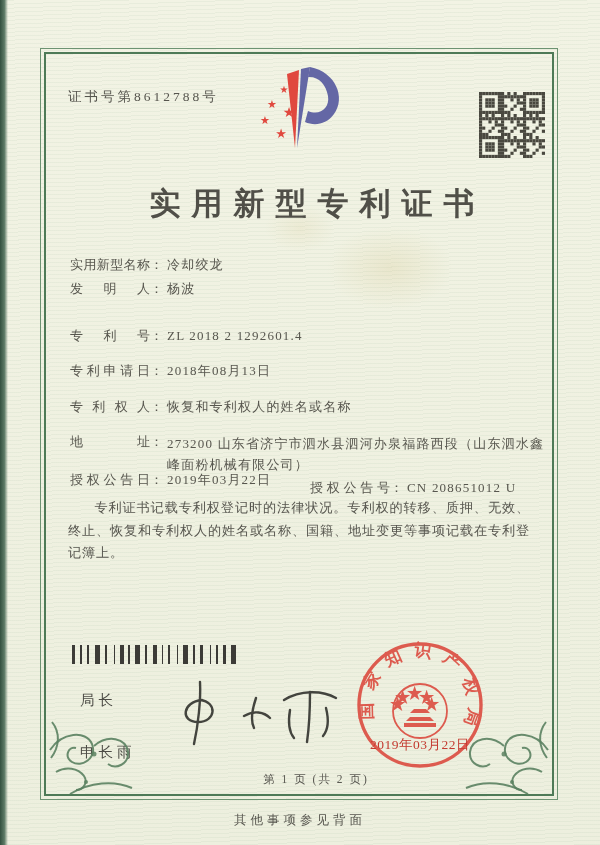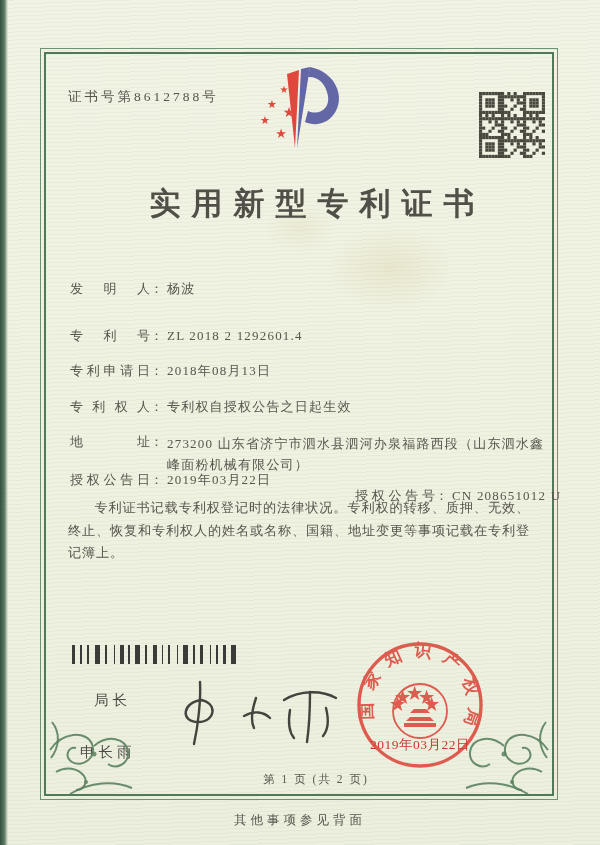--- a/index.html
+++ b/index.html
@@ -37,29 +37,29 @@
   .qr { position:absolute; left:479px; top:92px; width:66px; height:66px; fill:#49483f; }
 
   .title { position:absolute; left:0; top:183px; width:600px; text-align:center;
     font-size:31px; font-weight:600; letter-spacing:11px; text-indent:11px; color:#504f48;margin-left:12px; }
 
   .row { position:absolute; left:70px; font-size:13px; color:#57564e; white-space:nowrap; }
   .row .lab { display:inline-block; width:80px; text-align:justify; text-align-last:justify; vertical-align:top; }
   .row .colon { margin-right:4px; }
   .row .val { letter-spacing:1.2px; }
   .row .val-wrap { display:inline-block; width:386px; white-space:normal; line-height:1.65; vertical-align:top; letter-spacing:1.2px; }
-  .row .pair2 { position:absolute; left:240px; top:16px;margin-left:45px; }
+  .row .pair2 { position:absolute; left:240px; top:8px; }
 
   .legal { position:absolute; left:68px; top:497px; width:462px; font-size:13.2px;
     line-height:1.72; letter-spacing:.8px; color:#56554e; text-align:justify; }
   .legal p { text-indent:2em; }
 
   .barcode { position:absolute; left:72px; top:645px; width:164px; height:19px; fill:#3c3b37; }
 
-  .director-title { position:absolute; left:80px; top:691px; font-size:14.5px; letter-spacing:4px; color:#4d4c46;margin-left:14px; }
+  .director-title { position:absolute; left:80px; top:691px; font-size:14.5px; letter-spacing:4px; color:#4d4c46; }
   .director-name  { position:absolute; left:80px; top:719px; font-size:14.5px; letter-spacing:4px; color:#4d4c46;margin-top:24px; }
   .signature { position:absolute; left:168px; top:676px; width:190px; height:72px; }
   .signature path { fill:none; stroke:#43443e; stroke-width:2.4; stroke-linecap:round; }
 
   .seal { position:absolute; left:352px; top:637px; width:136px; height:136px; opacity:.92; }
   .seal .ring { fill:none; stroke:var(--seal-red); stroke-width:3.4; }
   .seal .em-ring { fill:none; stroke:var(--seal-red); stroke-width:1.8; }
   .seal .em { fill:var(--seal-red); }
   .seal text { fill:var(--seal-red); font-size:17px; font-weight:700; letter-spacing:11px;
     font-family:"Liberation Serif","DejaVu Serif",serif; }
@@ -349,31 +349,34 @@
       <rect x="21" y="60" width="3" height="3"></rect>
       <rect x="24" y="60" width="3" height="3"></rect>
       <rect x="27" y="60" width="3" height="3"></rect>
       <rect x="42" y="60" width="3" height="3"></rect>
       <rect x="45" y="60" width="3" height="3"></rect>
       <rect x="48" y="60" width="3" height="3"></rect>
     </svg>
 
   <div class="title">实用新型专利证书</div>
 
+  <div class="row" style="top:256px">
+    <span class="lab">实用新型名称</span><span class="colon">：</span><span class="val">冷却绞龙</span>
+  </div>
   <div class="row" style="top:280px">
     <span class="lab">发明人</span><span class="colon">：</span><span class="val">杨波</span>
   </div>
   <div class="row" style="top:327px">
     <span class="lab">专利号</span><span class="colon">：</span><span class="val">ZL 2018 2 1292601.4</span>
   </div>
   <div class="row" style="top:362px">
     <span class="lab">专利申请日</span><span class="colon">：</span><span class="val">2018年08月13日</span>
   </div>
   <div class="row" style="top:398px">
-    <span class="lab">专利权人</span><span class="colon">：</span><span class="val">专利权自授权公告之日起生效</span>
+    <span class="lab">专利权人</span><span class="colon">：</span><span class="val">恢复和专利权人的姓名或名称</span>
   </div>
   <div class="row" style="top:433px">
     <span class="lab">地址</span><span class="colon">：</span><span class="val-wrap">273200 山东省济宁市泗水县泗河办泉福路西段（山东泗水鑫峰面粉机械有限公司）</span>
   </div>
   <div class="row" style="top:471px">
     <span class="lab">授权公告日</span><span class="colon">：</span><span class="val">2019年03月22日</span>
     <span class="pair2"><span class="lab">授权公告号</span><span class="colon">：</span><span class="val">CN 208651012 U</span></span>
   </div>
 
   <div class="legal">

